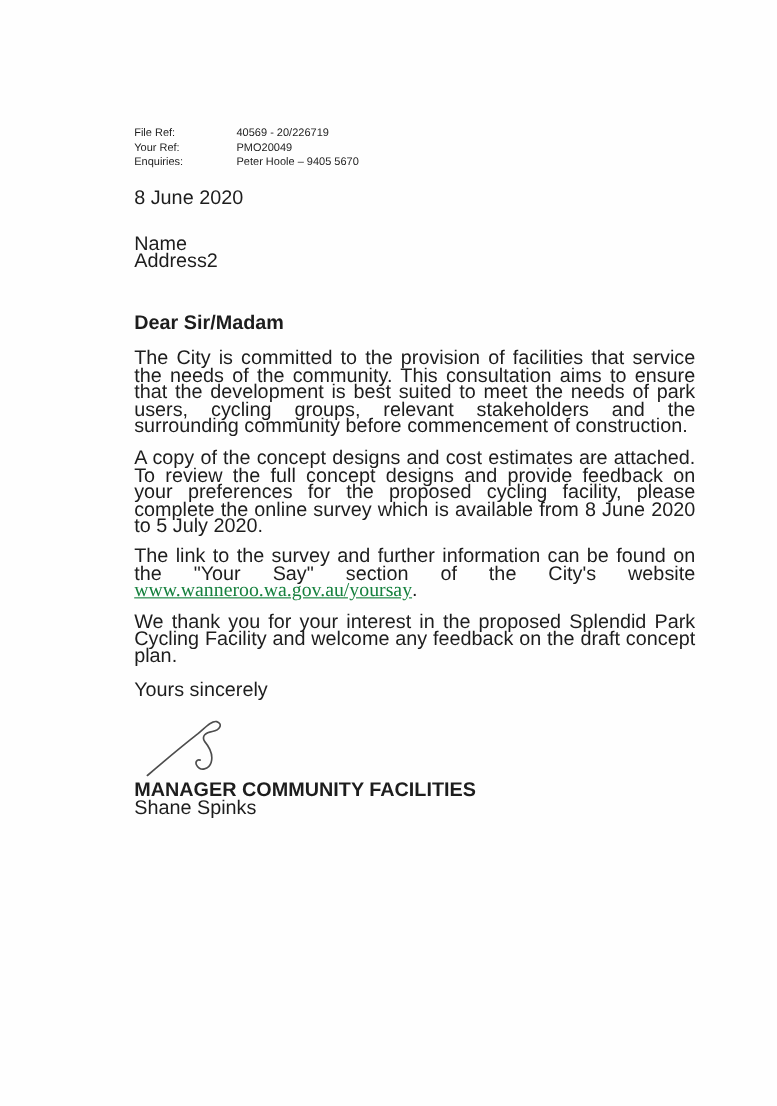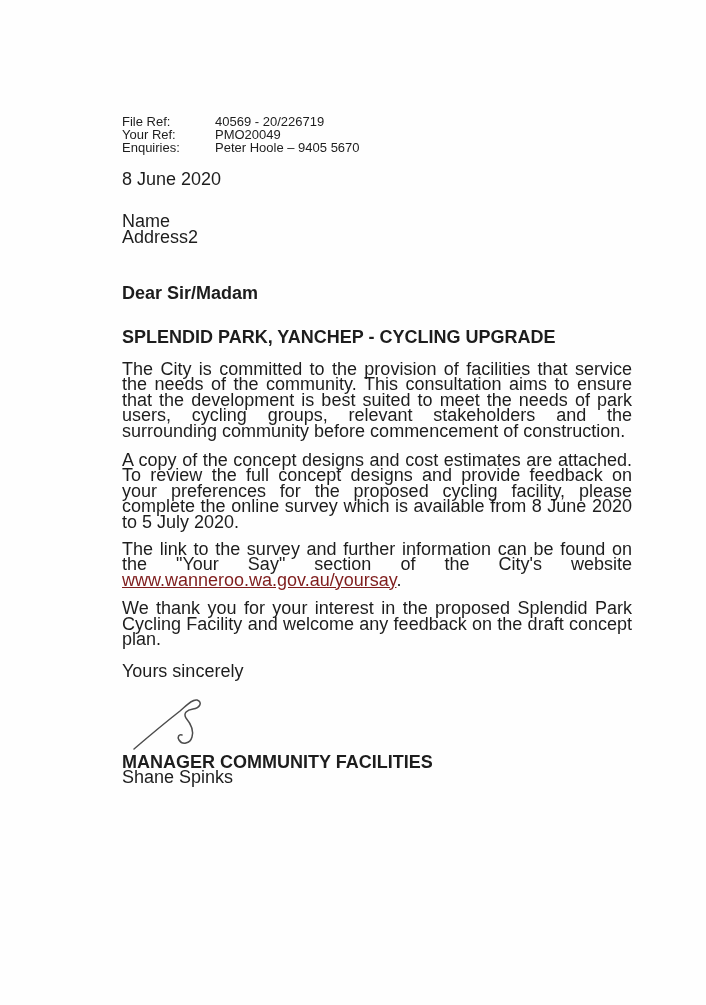--- a/index.html
+++ b/index.html
@@ -13,38 +13,38 @@
     position: relative;
     width: 706px; height: 1005px;
     background: #fefefe;
     overflow: hidden;
   }
   .content {
     position: absolute;
     left: 122px; top: 115px;
     width: 510px;
   }
-  .ref-block { font-size: 13px; line-height: 13.2px; }
+  .ref-block { font-size: 10px; line-height: 13.2px; }
   .ref-row { display: flex; }
   .ref-label { flex: 0 0 93px; }
   .body-text { font-size: 18px; line-height: 15.6px; }
   .date { margin-top: 17px; }
   .recipient { margin-top: 27px; }
   .salutation { margin-top: 41px; font-weight: bold; }
   .subject { margin-top: 28px; font-weight: bold; }
   .para { text-align: justify; }
   .p1 { margin-top: 14px; }
   .p2 { margin-top: 16px; }
   .p3 { margin-top: 13px; }
   .p4 { margin-top: 11px; }
   .p5 { margin-top: 11px; }
   .p6 { margin-top: 13px; }
   .valediction { margin-top: 16px; }
   .signature-wrap { margin-top: 13px; margin-left: 8px; height: 62px; }
-  a.doc-link { color: #7f1d1d; text-decoration: underline; cursor: pointer; }
+  a.doc-link { color: #15803d; text-decoration: underline; cursor: pointer; font-family: Liberation Serif, serif; }
   .signatory-title { font-weight: bold; }
 </style>
 </head>
 <body>
 
 <div class="page">
   <div class="content">
 
     <div class="ref-block">
       <div class="ref-row">
@@ -63,21 +63,20 @@
 
     <div class="body-text date">8 June 2020</div>
 
     <div class="body-text recipient">
       <div>Name</div>
       <div>Address2</div>
     </div>
 
     <div class="body-text salutation">Dear Sir/Madam</div>
 
-    <div class="body-text subject">SPLENDID PARK, YANCHEP - CYCLING UPGRADE</div>
 
 
     <p class="body-text para p2">The City is committed to the provision of facilities that service the needs of the community. This consultation aims to ensure that the development is best suited to meet the needs of park users, cycling groups, relevant stakeholders and the surrounding community before commencement of construction.</p>
 
     <p class="body-text para p3">A copy of the concept designs and cost estimates are attached. To review the full concept designs and provide feedback on your preferences for the proposed cycling facility, please complete the online survey which is available from 8 June 2020 to 5 July 2020.</p>
 
     <p class="body-text para p4"><span>The link to the survey and further information can be found on the "Your Say" section of the City's website </span><a class="doc-link">www.wanneroo.wa.gov.au/yoursay</a><span>.</span></p>
 
 
     <p class="body-text para p6">We thank you for your interest in the proposed Splendid Park Cycling Facility and welcome any feedback on the draft concept plan.</p>

